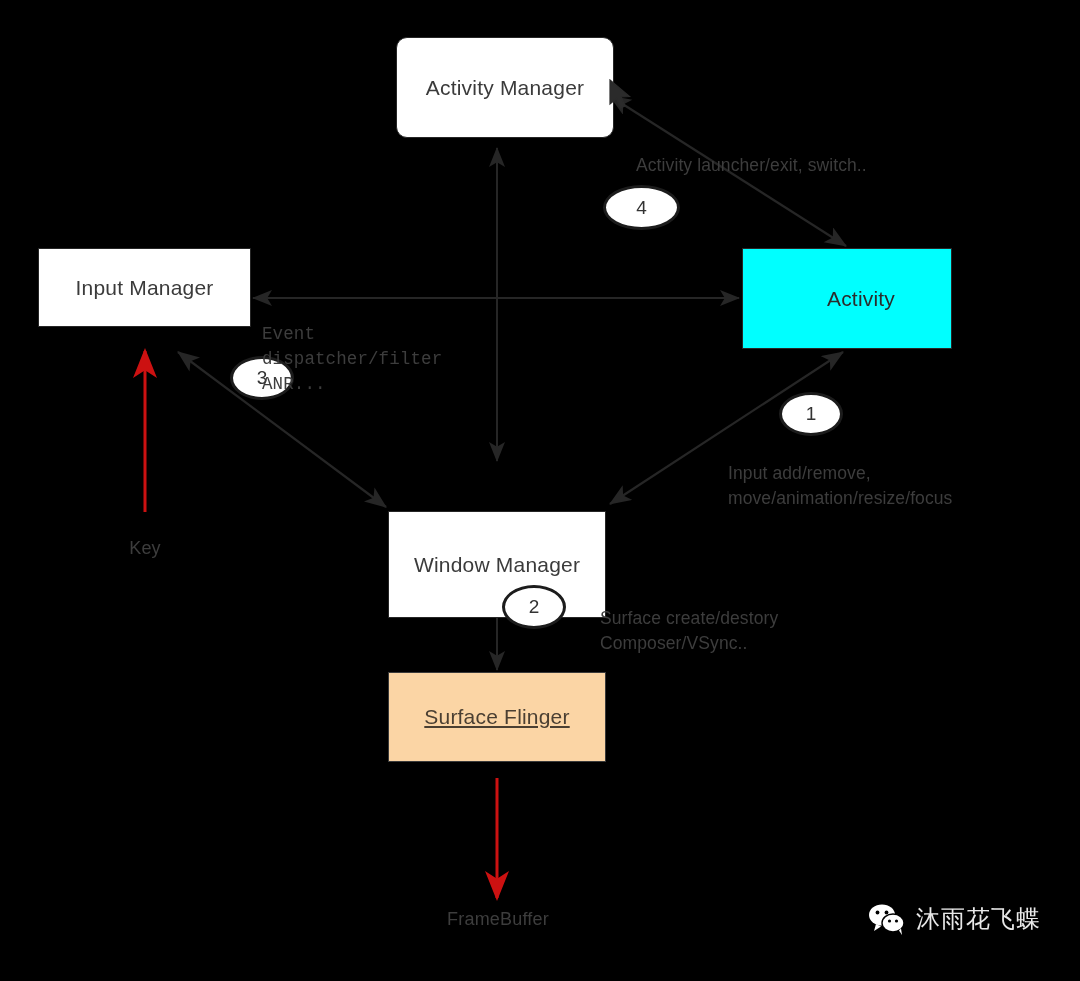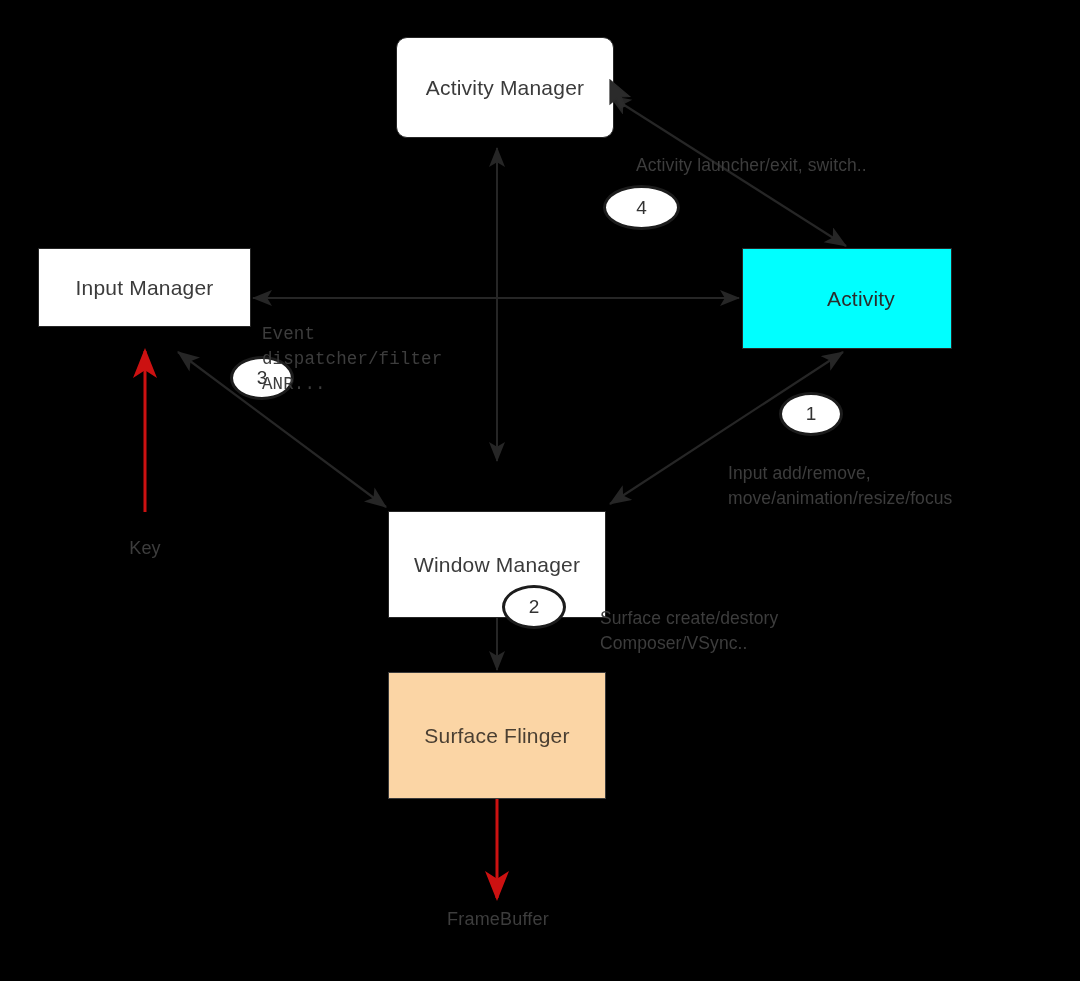--- a/index.html
+++ b/index.html
@@ -131,21 +131,21 @@
   </div>
 
   <div class="node node-cyan" style="left:742px; top:248px; width:210px; height:101px;">
     <span>Activity</span>
   </div>
 
   <div class="node node-white" style="left:388px; top:463px; width:218px; height:107px;margin-top:48px;">
     <span>Window Manager</span>
   </div>
 
-  <div class="node node-peach" style="left:388px; top:672px; width:218px; height:127px;">
+  <div class="node node-peach" style="left:388px; top:672px; width:218px; height:90px;text-decoration:underline;">
     <span>Surface Flinger</span>
   </div>
 
   <div class="badge" style="left:779px; top:392px; width:64px; height:44px;">
     <span>1</span>
   </div>
   <div class="badge" style="left:502px; top:585px; width:64px; height:44px;">
     <span>2</span>
   </div>
   <div class="badge" style="left:230px; top:356px; width:64px; height:44px;">
@@ -167,14 +167,27 @@
 Composer/VSync..</div>
 
   <div class="plain-label" style="left:112px; top:538px; width:66px;">Key</div>
 
   <div class="plain-label" style="left:428px; top:909px; width:140px;">FrameBuffer</div>
 
   <svg class="cursor" style="left:608px; top:79px;" width="26" height="34" viewBox="0 0 26 34">
     <path d="M2,1 L2,25 L8.5,19.5 L12.5,29 L17,27 L13,17.8 L21.5,17.5 z" fill="#2b2b2b" stroke="#2b2b2b" stroke-width="1.2"></path>
   </svg>
 
+  <div class="watermark" style="left:868px; top:903px;">
+    <svg width="38" height="32" viewBox="0 0 38 32">
+      <ellipse cx="14" cy="12" rx="13" ry="10.5" fill="#ffffff"></ellipse>
+      <path d="M8,21 L6,28 L13,23.5 z" fill="#ffffff"></path>
+      <circle cx="9.5" cy="9.5" r="1.9" fill="#000000"></circle>
+      <circle cx="18.5" cy="9.5" r="1.9" fill="#000000"></circle>
+      <ellipse cx="25" cy="20" rx="11" ry="9" fill="#ffffff" stroke="#000000" stroke-width="1.4"></ellipse>
+      <path d="M31,27.5 L34,32 L33,25.5 z" fill="#ffffff"></path>
+      <circle cx="21.5" cy="18" r="1.6" fill="#000000"></circle>
+      <circle cx="28.5" cy="18" r="1.6" fill="#000000"></circle>
+    </svg>
+    <span class="wm-text">沐雨花飞蝶</span>
+  </div>
 
 </div>
 
 </body></html>

